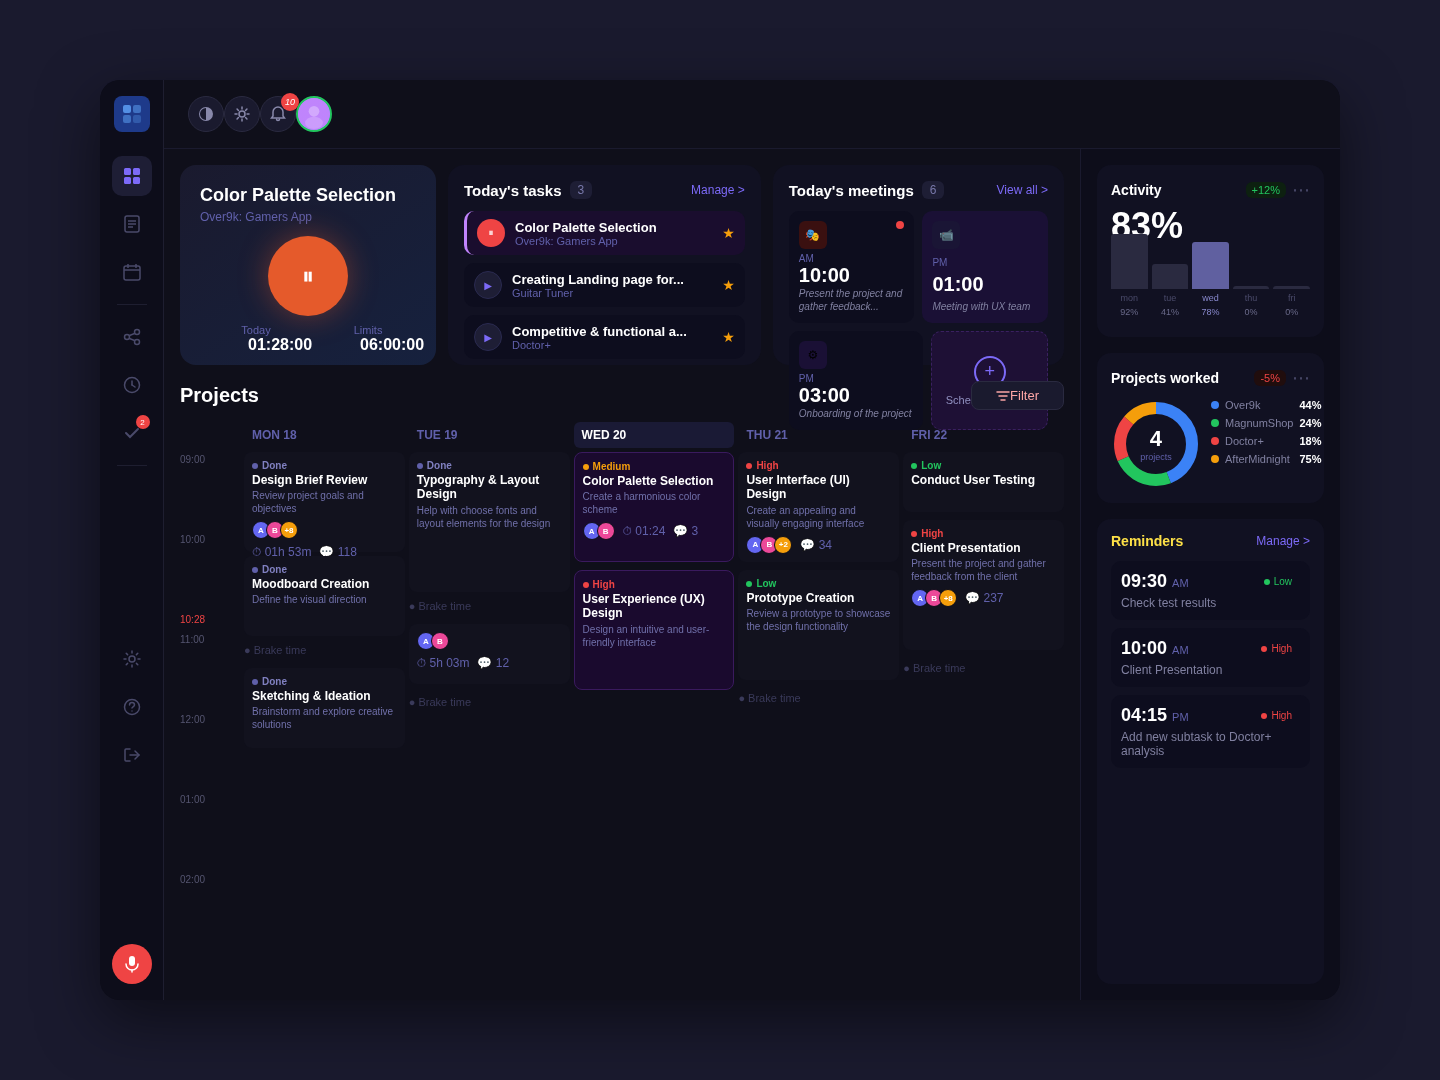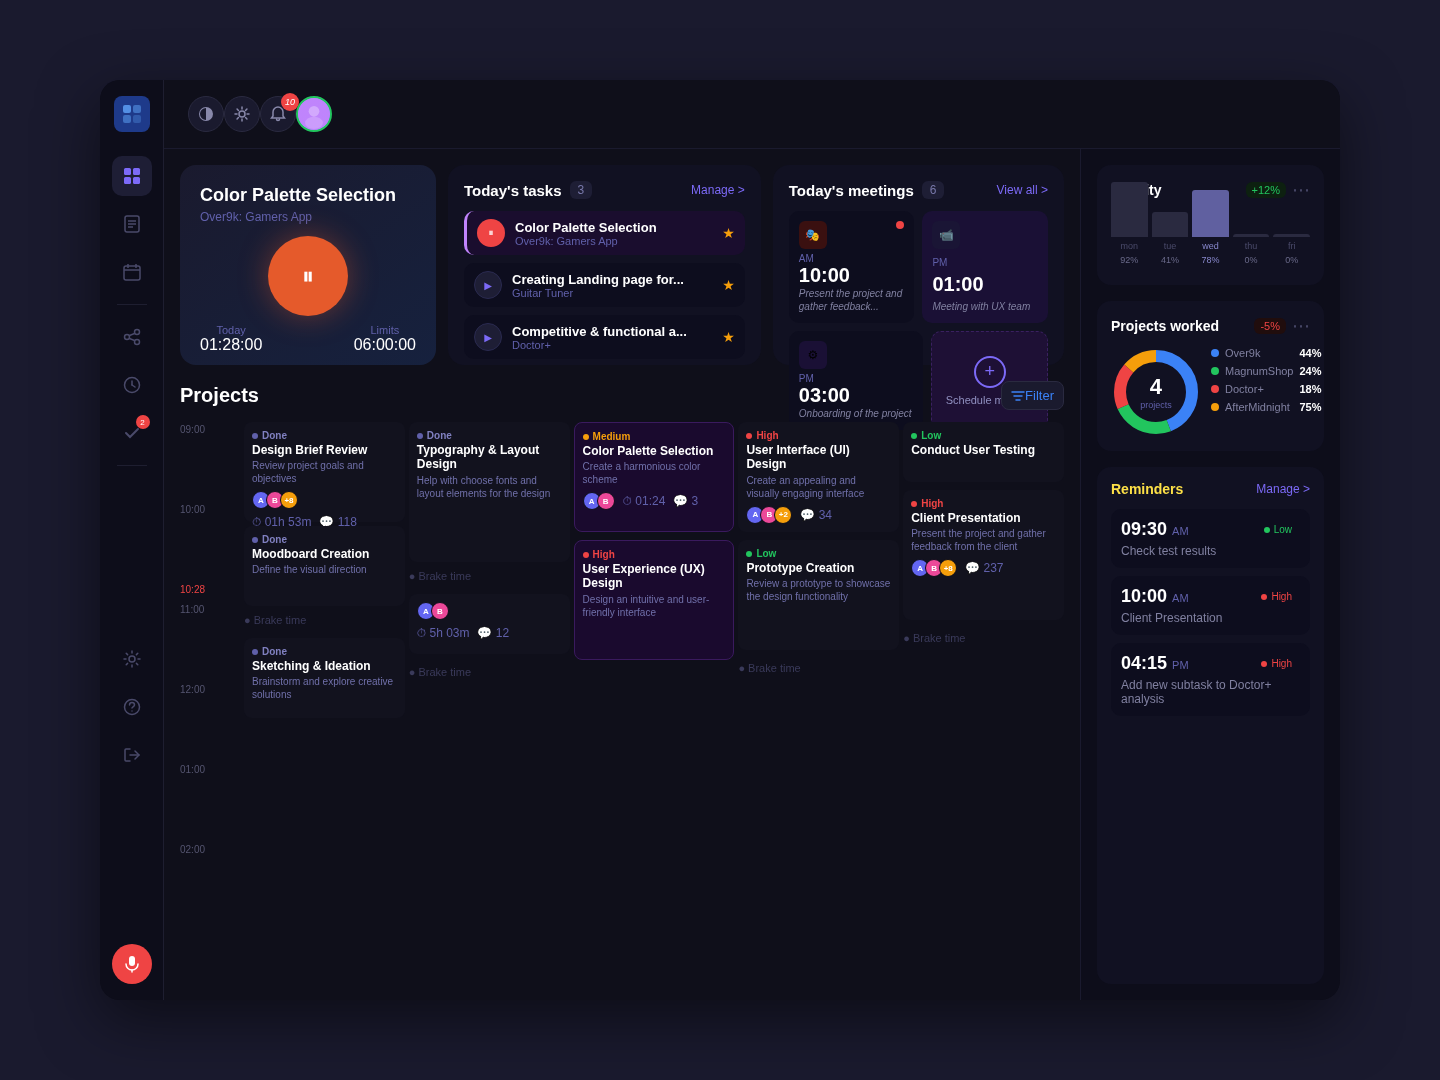--- a/index.html
+++ b/index.html
@@ -221,21 +221,21 @@
       color: white;
       font-size: 24px;
     }
     .timer-footer {
       display: flex;
       justify-content: space-between;
       margin-top: 8px;
     }
     .timer-stat { text-align: center; }
     .timer-stat-label { font-size: 11px; color: #6060aa; }
-    .timer-stat-value { font-size: 16px; font-weight: 400; color: #ffffff; }
+    .timer-stat-value { font-size: 16px; font-weight: 700; color: #ffffff; margin-left: 48px; }
     
     .tasks-card {
       flex: 1.3;
       background: #111122;
       border-radius: 16px;
       padding: 16px;
       display: flex;
       flex-direction: column;
       gap: 8px;
     }
@@ -373,22 +373,22 @@
     }
     .projects-title {
       font-size: 20px;
       font-weight: 700;
       color: #ffffff;
     }
     .filter-btn {
       background: #1a1a2e;
       border: 1px solid #2a2a40;
       border-radius: 8px;
-      padding: 6px 9px;
-      color: #3b82f6;
+      padding: 6px 24px;
+      color: #fca5a5;
       font-size: 13px;
       cursor: pointer;
       display: flex;
       align-items: center;
       gap: 0;
     }
     .view-tabs {
       display: flex;
       gap: 4px;
       background: #0d0d1e;
@@ -901,20 +901,28 @@
                   <line x1="1" y1="3" x2="13" y2="3" stroke="currentColor" stroke-width="1.5" stroke-linecap="round"></line>
                   <line x1="3" y1="7" x2="11" y2="7" stroke="currentColor" stroke-width="1.5" stroke-linecap="round"></line>
                   <line x1="5" y1="11" x2="9" y2="11" stroke="currentColor" stroke-width="1.5" stroke-linecap="round"></line>
                 </svg>
                 <span>Filter</span>
               </button>
             </div>
           </div>
 
           <div class="calendar-grid">
+            <div class="cal-header-row">
+              <div></div>
+              <div class="cal-day-header">MON 18</div>
+              <div class="cal-day-header">TUE 19</div>
+              <div class="cal-day-header current">WED 20</div>
+              <div class="cal-day-header">THU 21</div>
+              <div class="cal-day-header">FRI 22</div>
+            </div>
             <div class="cal-body">
 
               <div class="cal-time-col">
                 <div class="cal-time-slot">09:00</div>
                 <div class="cal-time-slot">10:00</div>
                 <div class="cal-time-slot" style="height:20px;color:#ef4444;font-size:10px;">10:28</div>
                 <div class="cal-time-slot">11:00</div>
                 <div class="cal-time-slot">12:00</div>
                 <div class="cal-time-slot">01:00</div>
                 <div class="cal-time-slot">02:00</div>
@@ -1081,20 +1089,21 @@
       <div class="right-panel">
 
         <div class="activity-card">
           <div class="activity-header">
             <span class="activity-title">Activity</span>
             <div style="display:flex;align-items:center;gap:6px;">
               <span class="activity-pct">+12%</span>
               <span class="three-dots">⋯</span>
             </div>
           </div>
+          <div class="activity-big">83%</div>
           <div class="bar-chart">
             <div class="bar-col">
               <div class="bar" style="height:55px;"></div>
               <div class="bar-label">mon</div>
               <div class="bar-val">92%</div>
             </div>
             <div class="bar-col">
               <div class="bar" style="height:25px;"></div>
               <div class="bar-label">tue</div>
               <div class="bar-val">41%</div>

